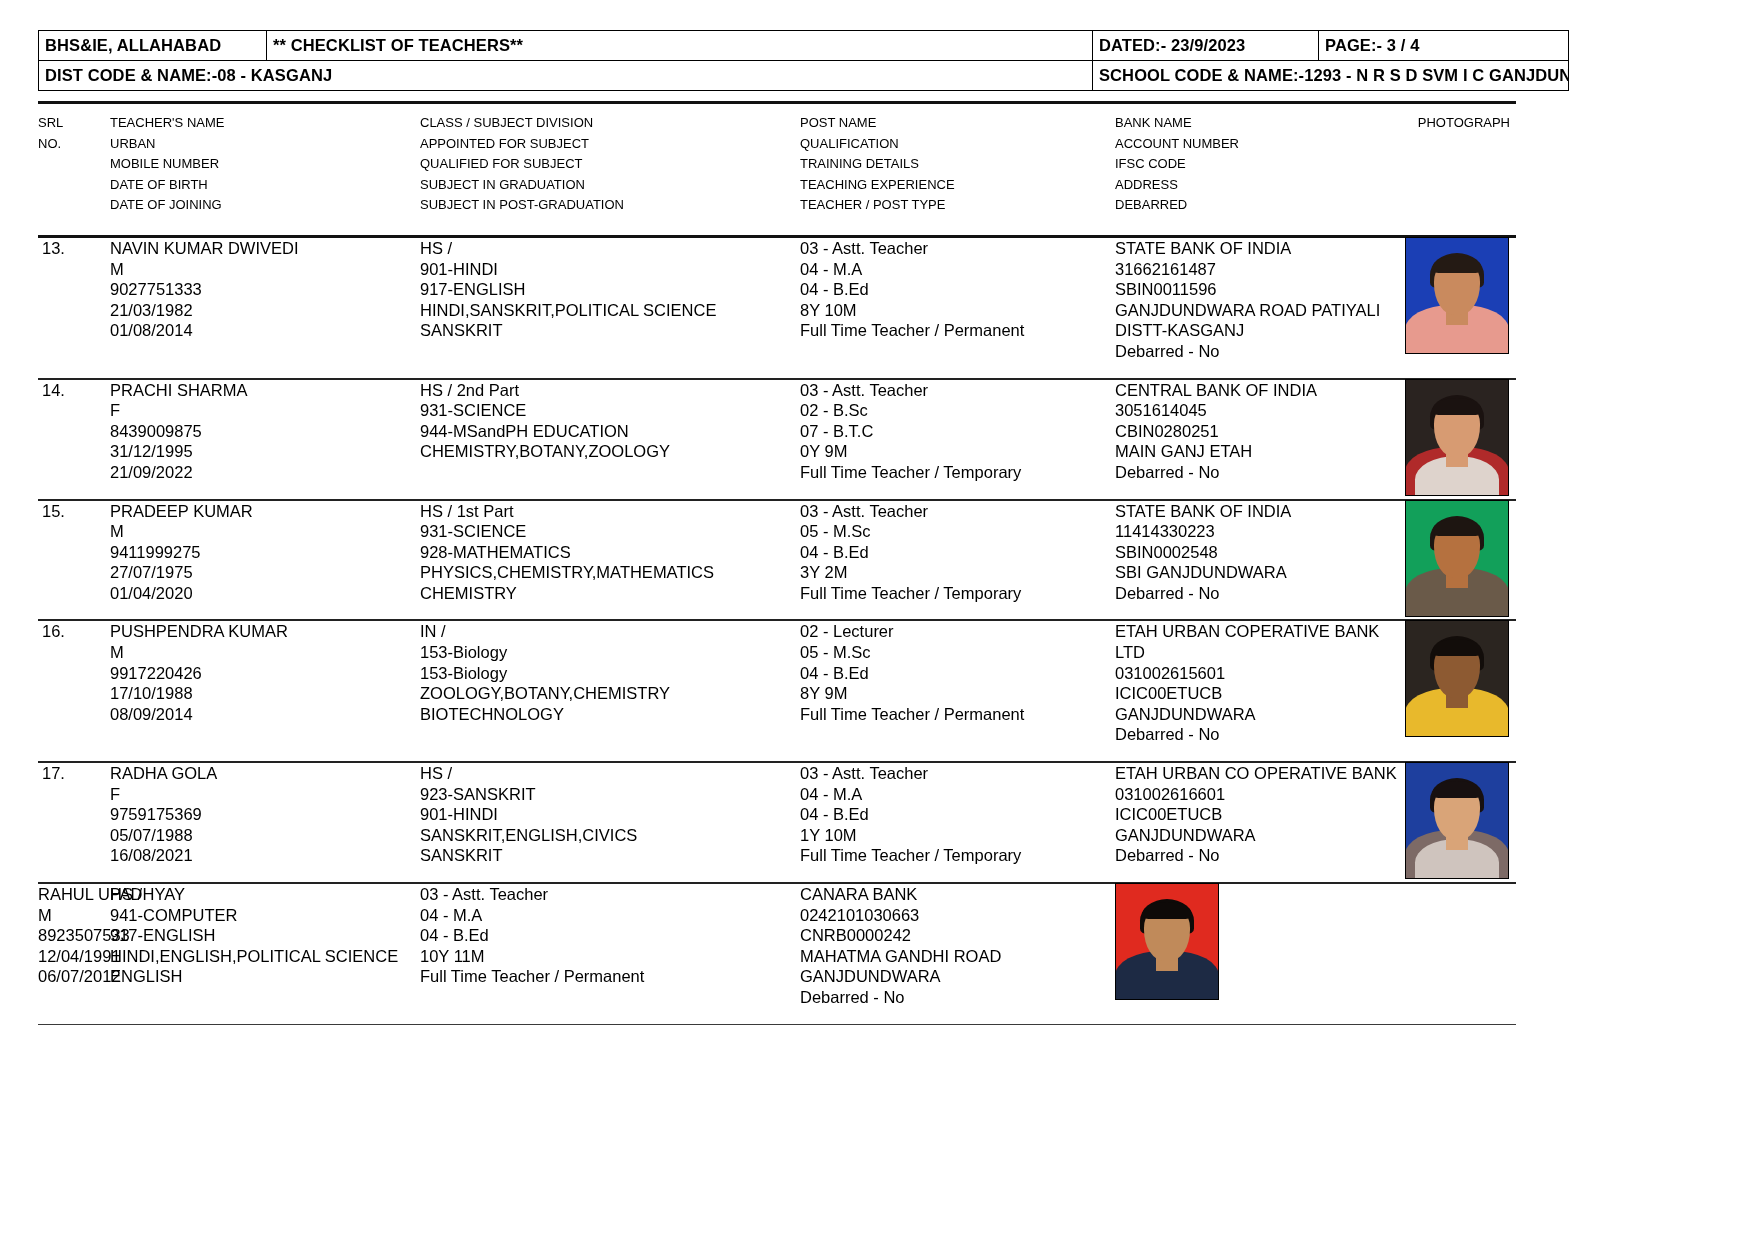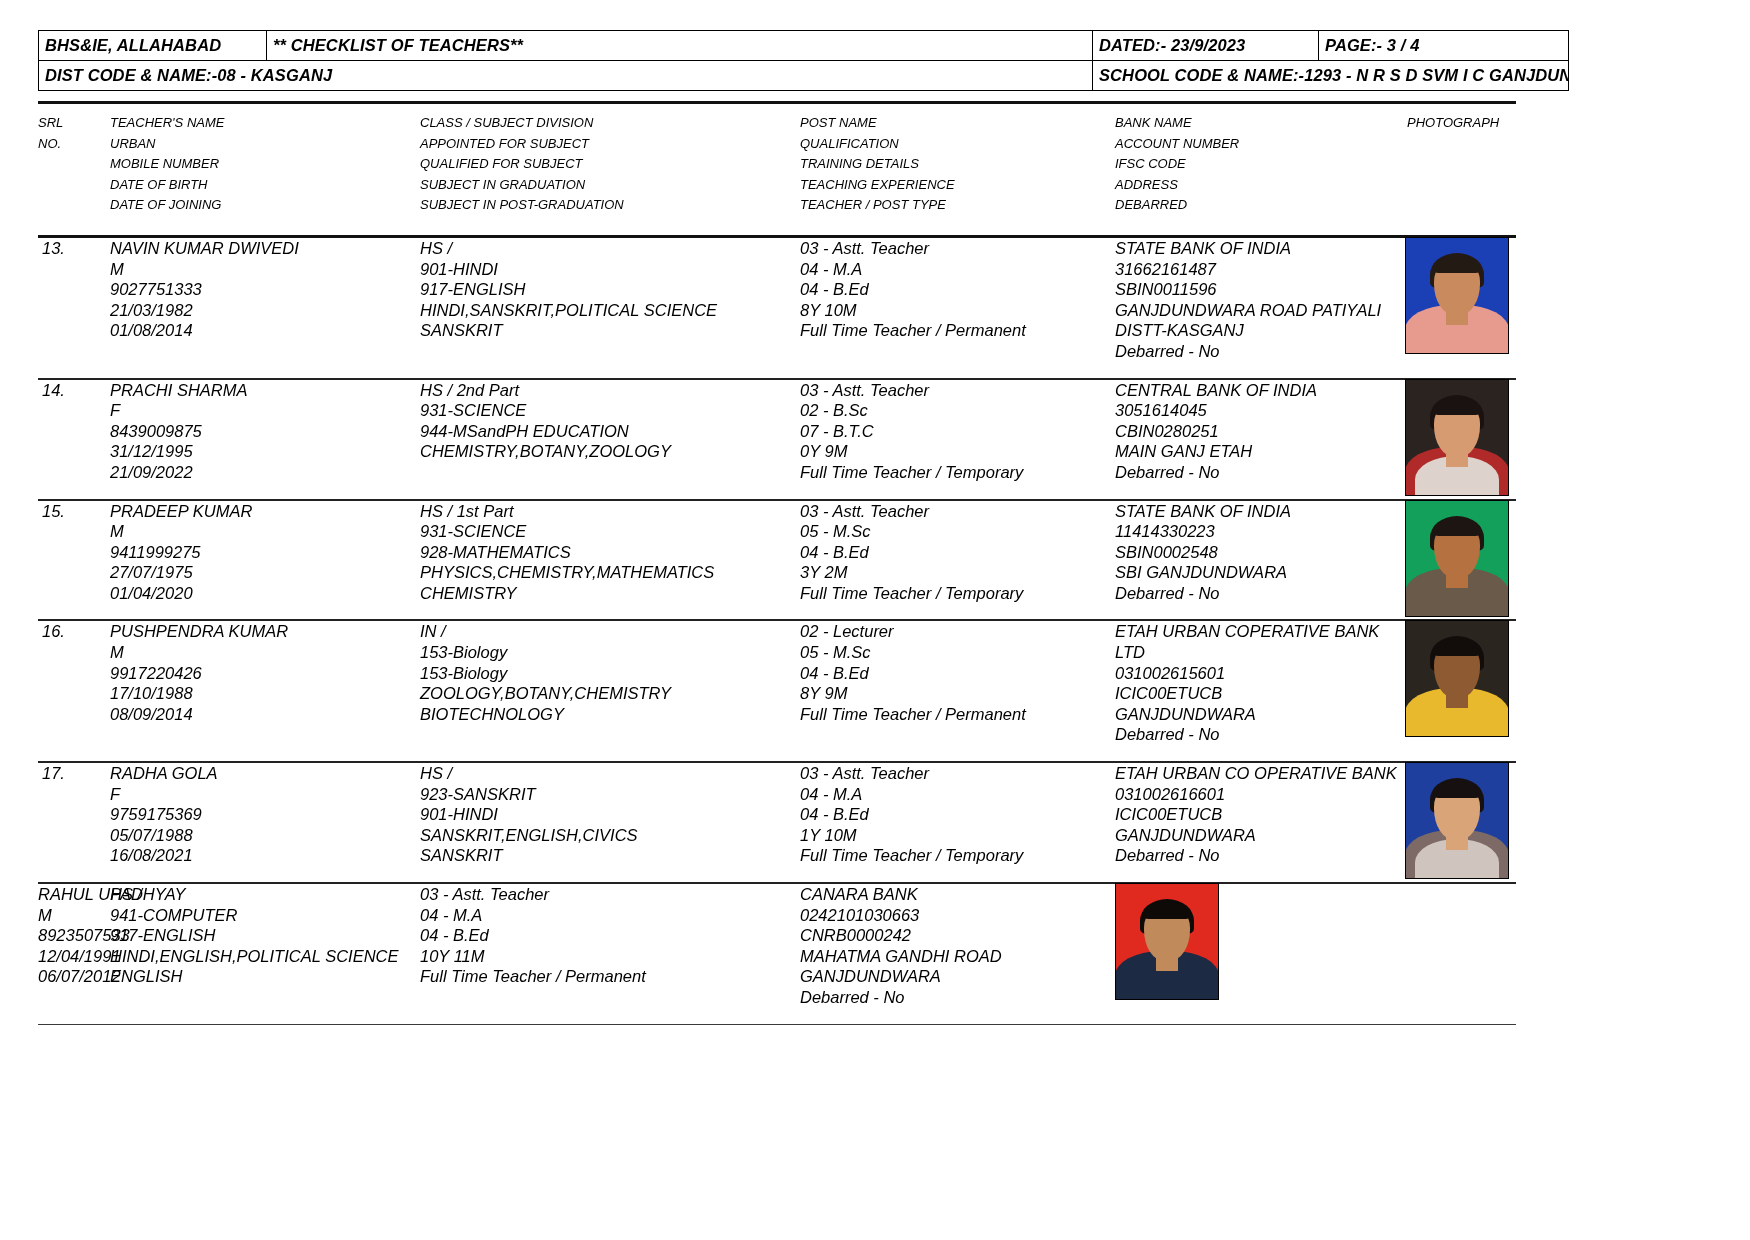--- a/index.html
+++ b/index.html
@@ -13,21 +13,20 @@
     font-family: "Liberation Sans", sans-serif;
     color: #000000;
     -webkit-font-smoothing: antialiased;
   }
   .page {
     position: relative;
     width: 1750px;
     height: 1196px;
     box-sizing: border-box;
     padding: 30px 32px 0 38px;
-    font-style: italic;
   }
 
   
   .hdr-table {
     width: 1478px;
     border-collapse: collapse;
     table-layout: fixed;
   }
   .hdr-table td {
     border: 1.6px solid #000;
@@ -68,21 +67,21 @@
   }
   .colhead {
     padding-top: 9px;
     padding-bottom: 9px;
   }
   .colhead .cell {
     padding-right: 6px;
   }
   .colhead .cell div { white-space: nowrap; }
   .ph-head {
-    text-align: left;
+    text-align: right;
     padding-left: 2px;
   }
 
   
   .row {
     width: 1478px;
     display: grid;
     grid-template-columns: 72px 310px 380px 315px 290px 111px;
     font-size: 16.5px;
     line-height: 20.6px;

